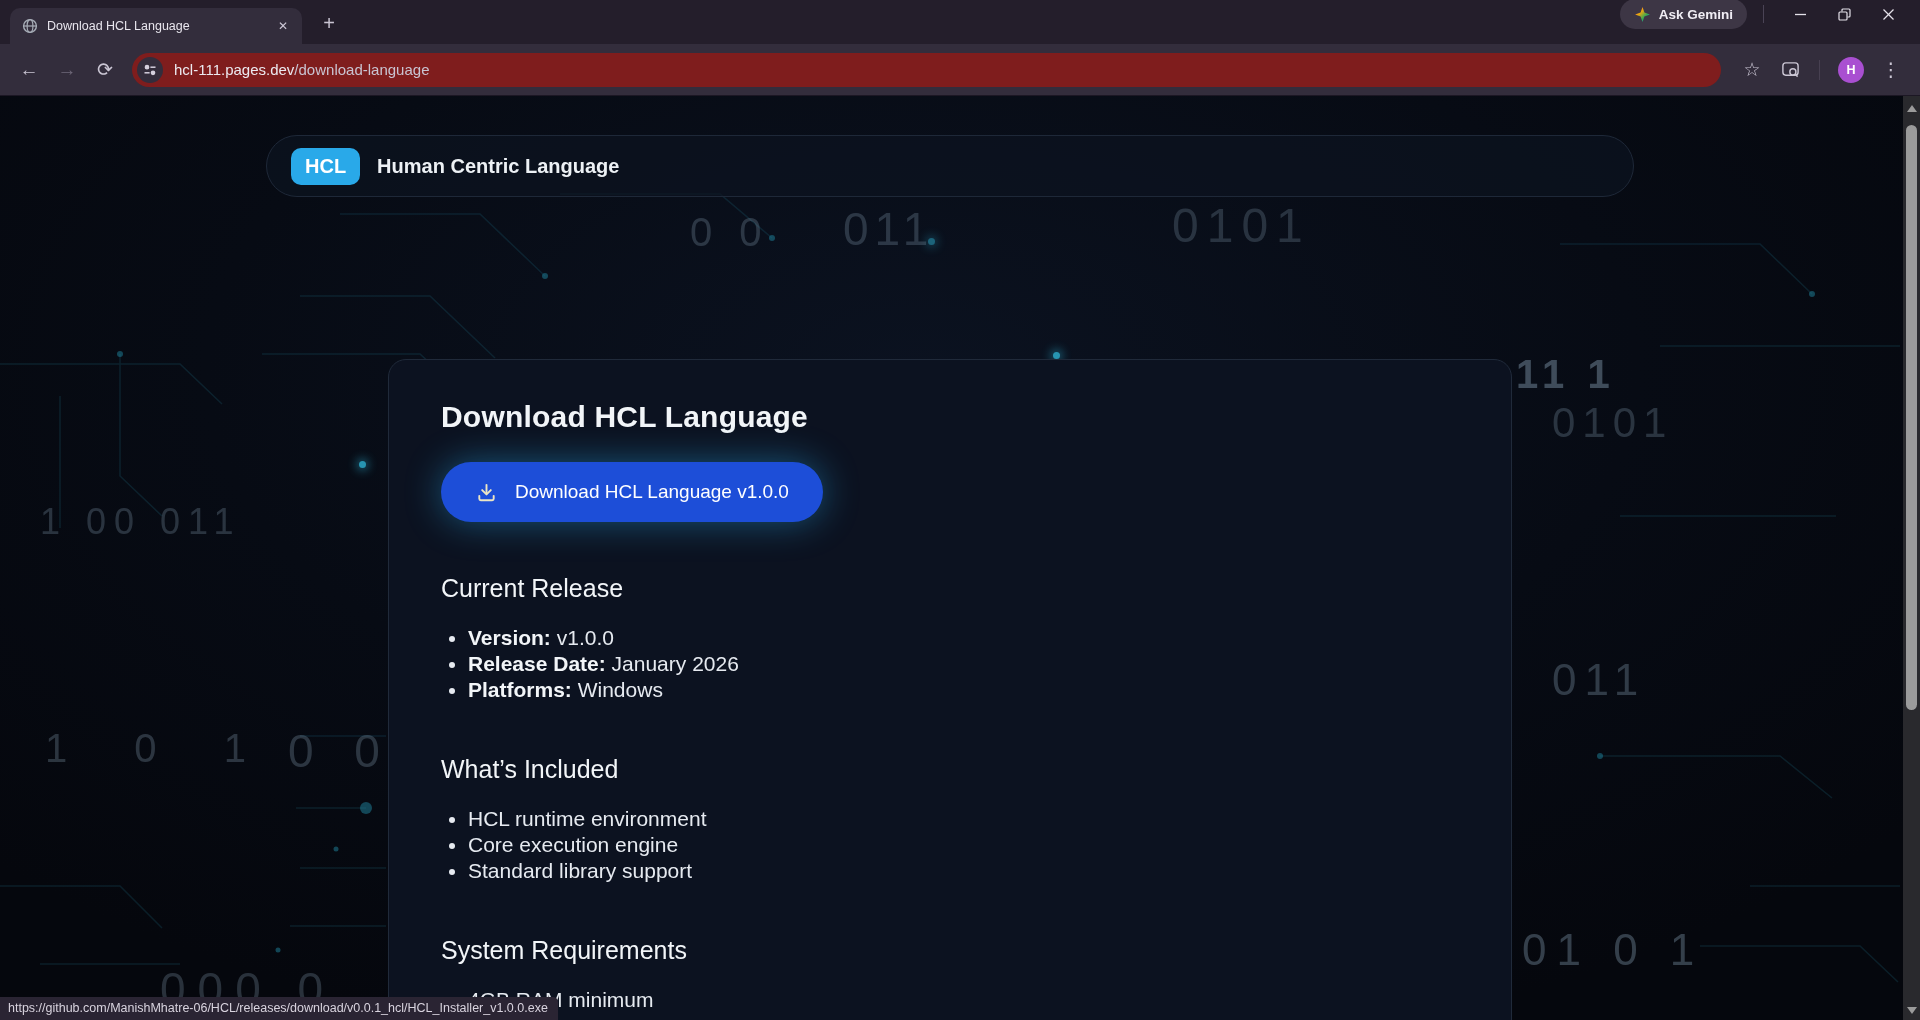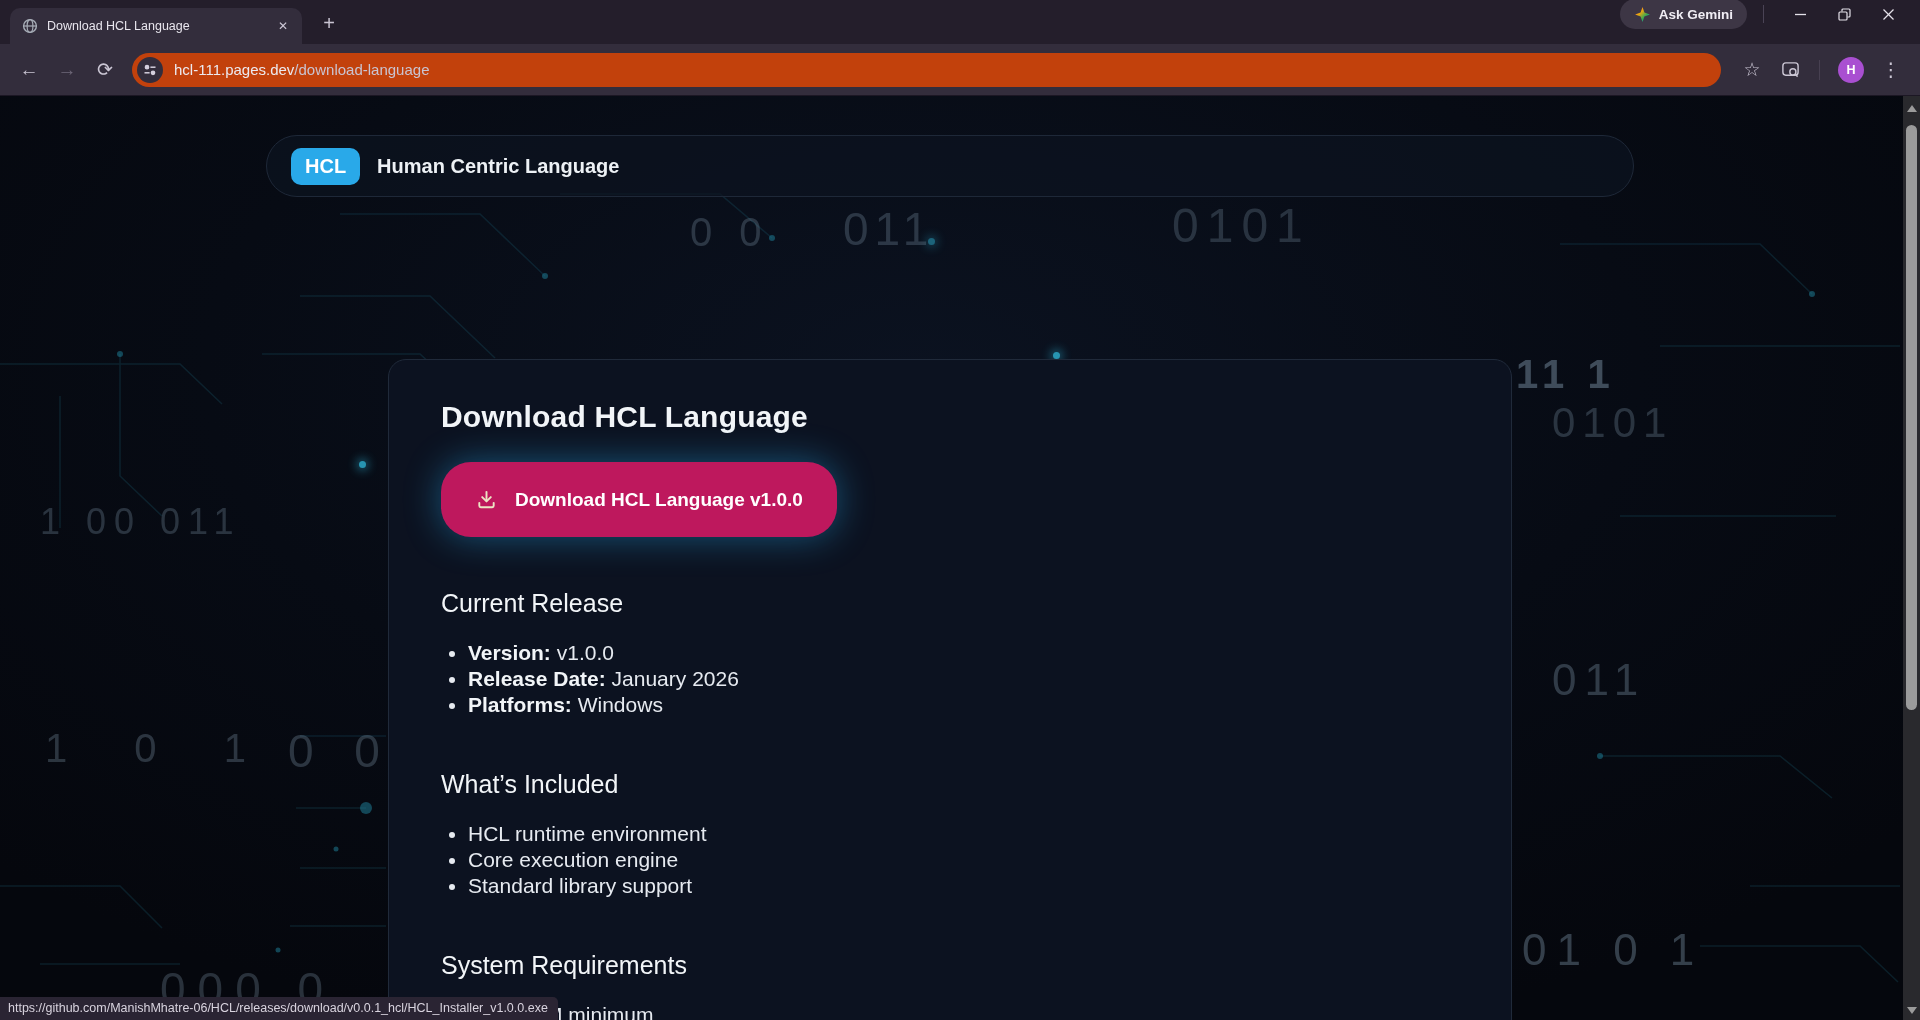--- a/index.html
+++ b/index.html
@@ -22,21 +22,21 @@
                  font-size:13.5px; font-weight:700; }
   .tb-divider { width:1px; height:18px; background:#4a4355; margin:0 14px 0 16px; }
   .win-btn { width:44px; height:32px; display:flex; align-items:center; justify-content:center;
              color:#e4e1e9; }
 
   .toolbar { height:52px; background:#332d3c; display:flex; align-items:center;
              padding:0 12px; gap:4px; border-bottom:1px solid #1c1724; }
   .nav-ic { width:34px; height:34px; display:flex; align-items:center; justify-content:center;
             color:#cbc6d4; font-size:19px; }
   .nav-ic.disabled { color:#6f6879; }
-  .omnibox { flex:1; height:34px; margin:0 10px 0 6px; border-radius:17px; background:#c2410c;
+  .omnibox { flex:1; height:34px; margin:0 10px 0 6px; border-radius:17px; background:#7f1d1d;
              display:flex; align-items:center; gap:11px; padding:0 14px 0 5px; }
   .tune-chip { width:26px; height:26px; border-radius:50%; background:#332d3c; display:flex;
                align-items:center; justify-content:center; flex:0 0 auto; }
   .url { font-size:15px; color:#eceaf0; white-space:nowrap; }
   .url .path { color:#c9c4d2; }
   .avatar { width:26px; height:26px; border-radius:50%; background:#a94fd1; color:#fff;
             font-size:12.5px; font-weight:700; display:flex; align-items:center;
             justify-content:center; margin:0 6px; }
   .toolbar .sep { width:1px; height:20px; background:#474051; margin:0 8px; }
 
@@ -56,22 +56,22 @@
   .brand { color:#edf1f5; font-weight:800; font-size:20px; margin-left:17px; }
   .nav-links { margin-left:auto; display:flex; gap:34px; }
   .nav-link { color:#c7cfda; font-size:17.5px; cursor:pointer; }
 
   .card { position:absolute; z-index:2; left:388px; top:263px; width:1124px; height:910px;
           background:#0c1220; border:1px solid #202a3a; border-radius:18px;
           padding:40px 52px; }
   .card h1 { color:#f2f5f8; font-size:30px; font-weight:800; letter-spacing:.2px;
              margin:0 0 28px; }
   .dl-btn { display:inline-flex; align-items:center; gap:17px; border:none; cursor:pointer;
-            background:#be185d; color:#fff; font-family:inherit; font-size:19px; font-weight:700;
-            padding:0 34px; height:75px; border-radius:30px;
+            background:#1d4ed8; color:#fff; font-family:inherit; font-size:19px; font-weight:400;
+            padding:0 34px; height:60px; border-radius:30px;
             box-shadow:0 0 36px rgba(41,169,233,.45); }
   .card h2 { color:#f2f5f8; font-size:25px; font-weight:400; margin:52px 0 22px; }
   .card ul { margin:0; padding-left:27px; color:#e6eaf0; font-size:21px; line-height:26px; }
   .card li b { color:#f2f5f8; }
 
   .statusbar { position:absolute; z-index:5; left:0; bottom:0; background:#2a2433; color:#d8d3de;
                font-size:12.5px; padding:4px 10px 5px 8px; border-top-right-radius:5px;
                white-space:nowrap; }
 
   .scrollbar { position:absolute; z-index:4; right:0; top:0; width:17px; height:924px;

